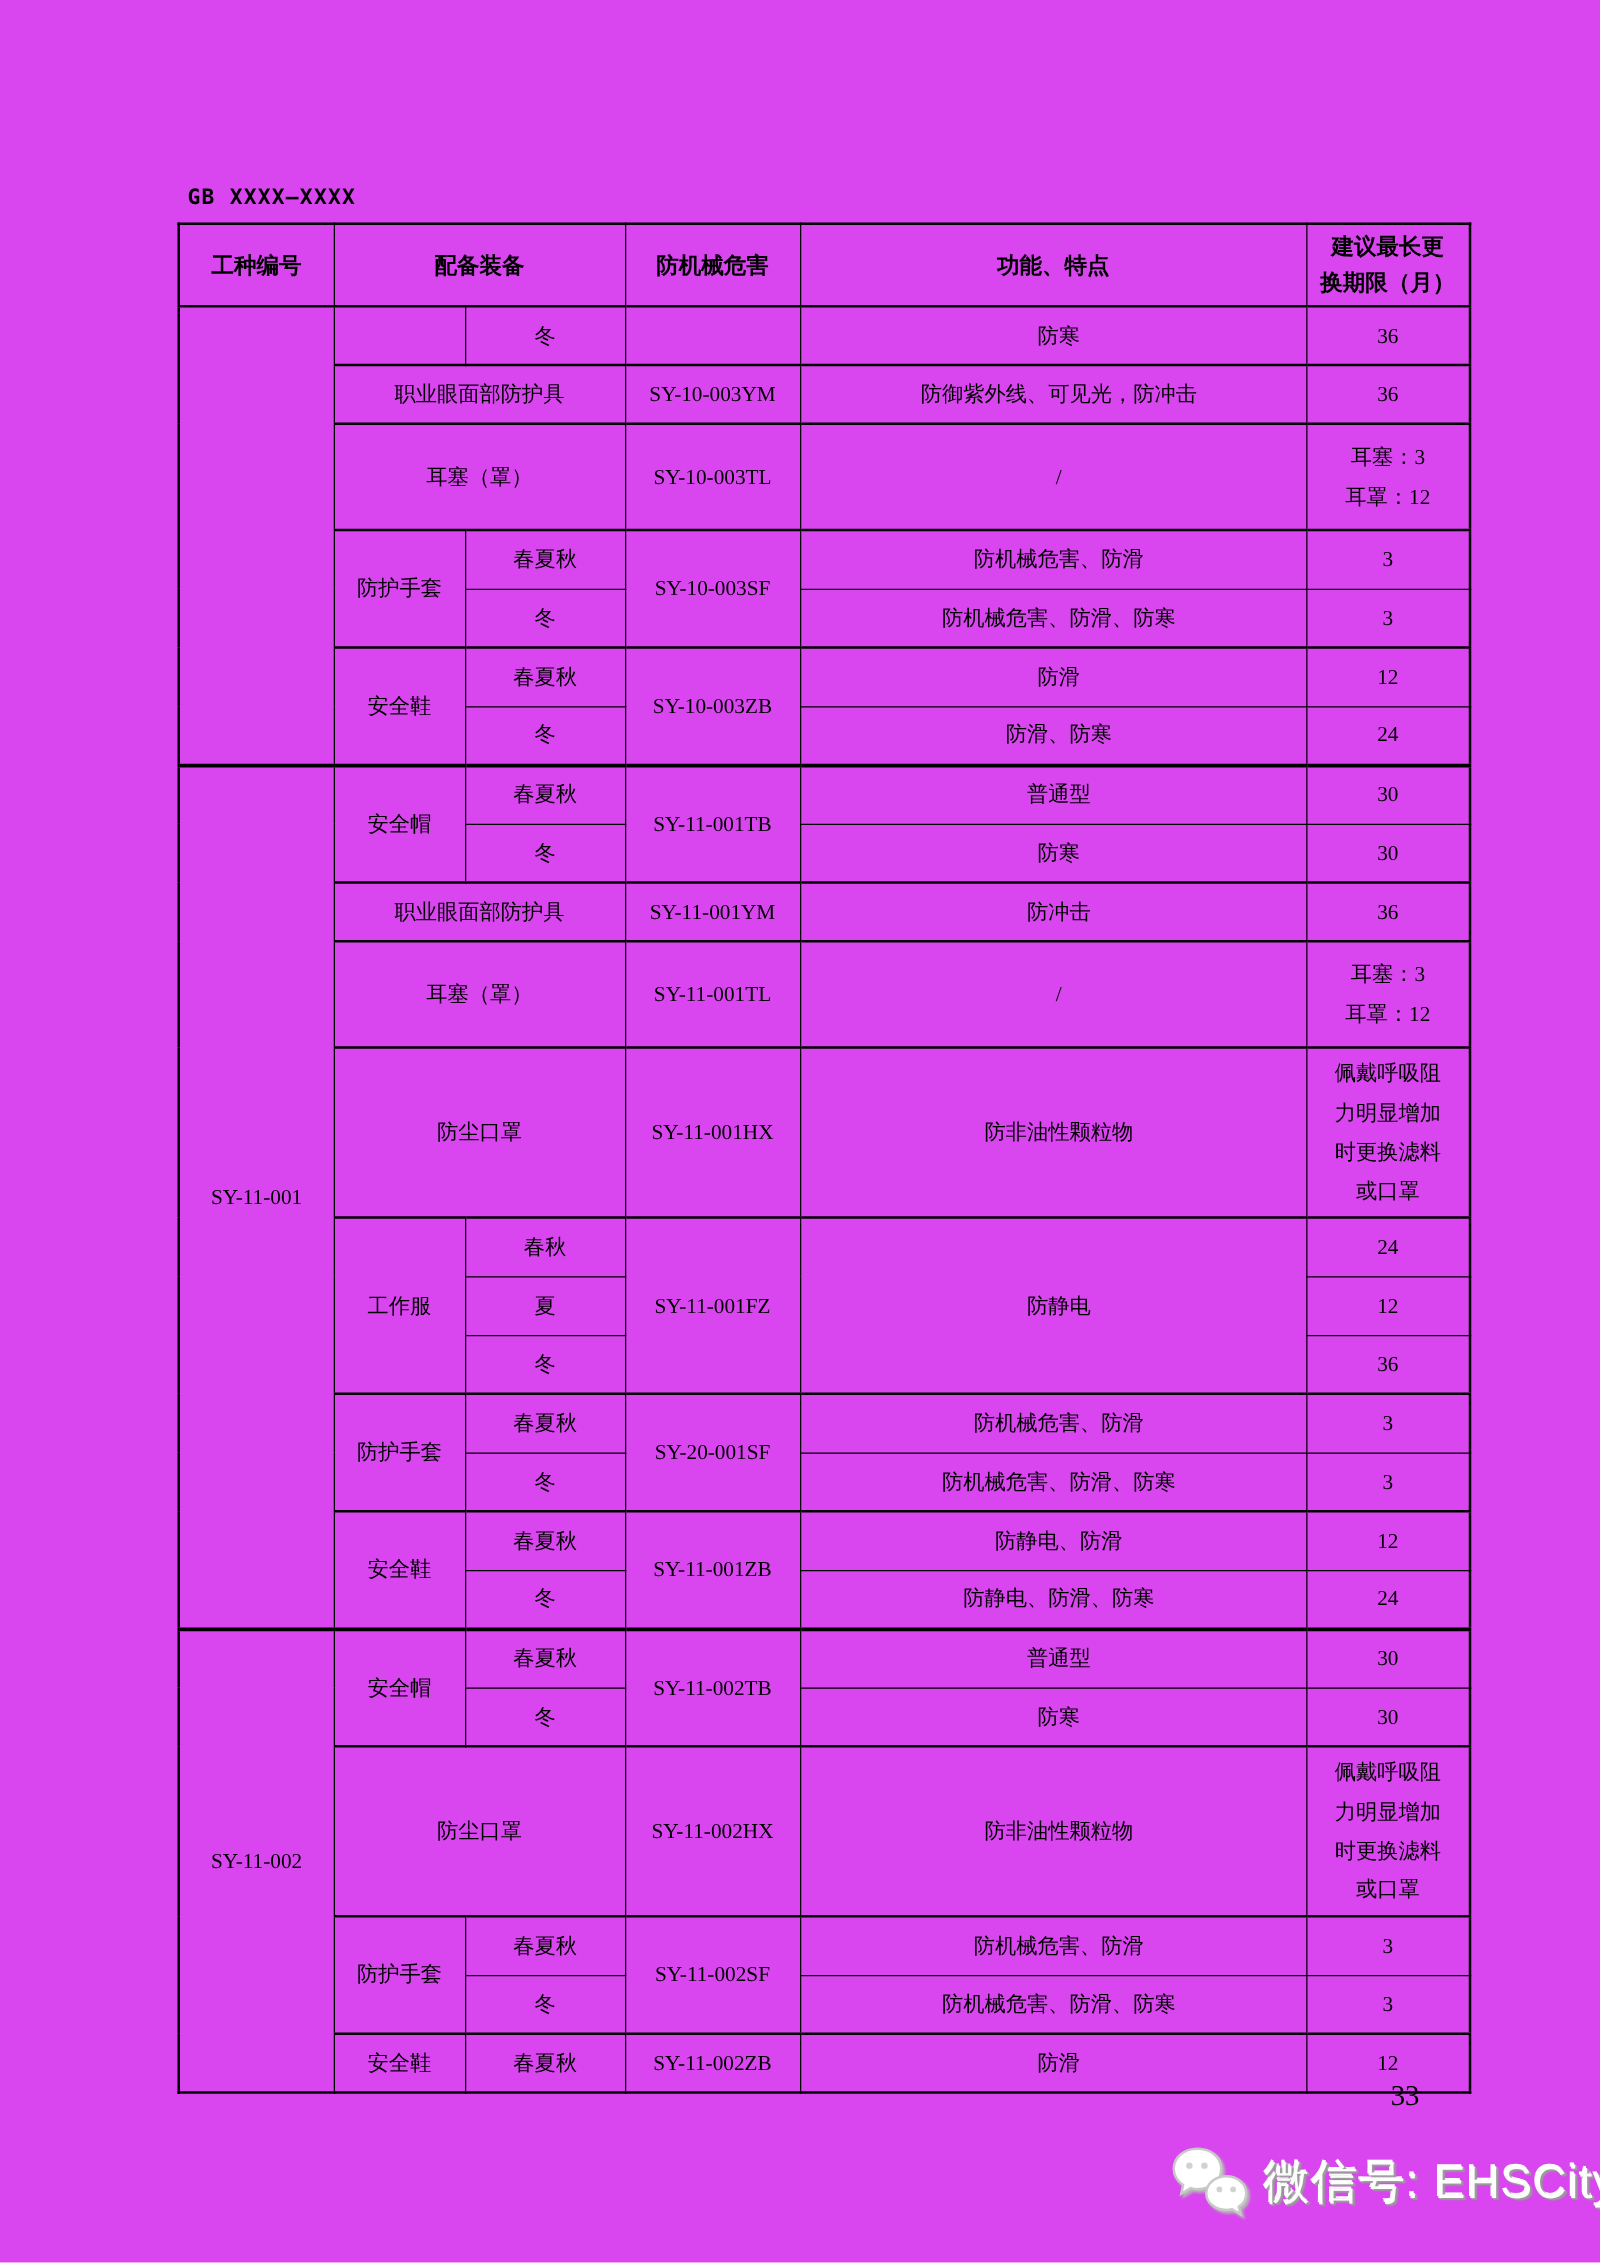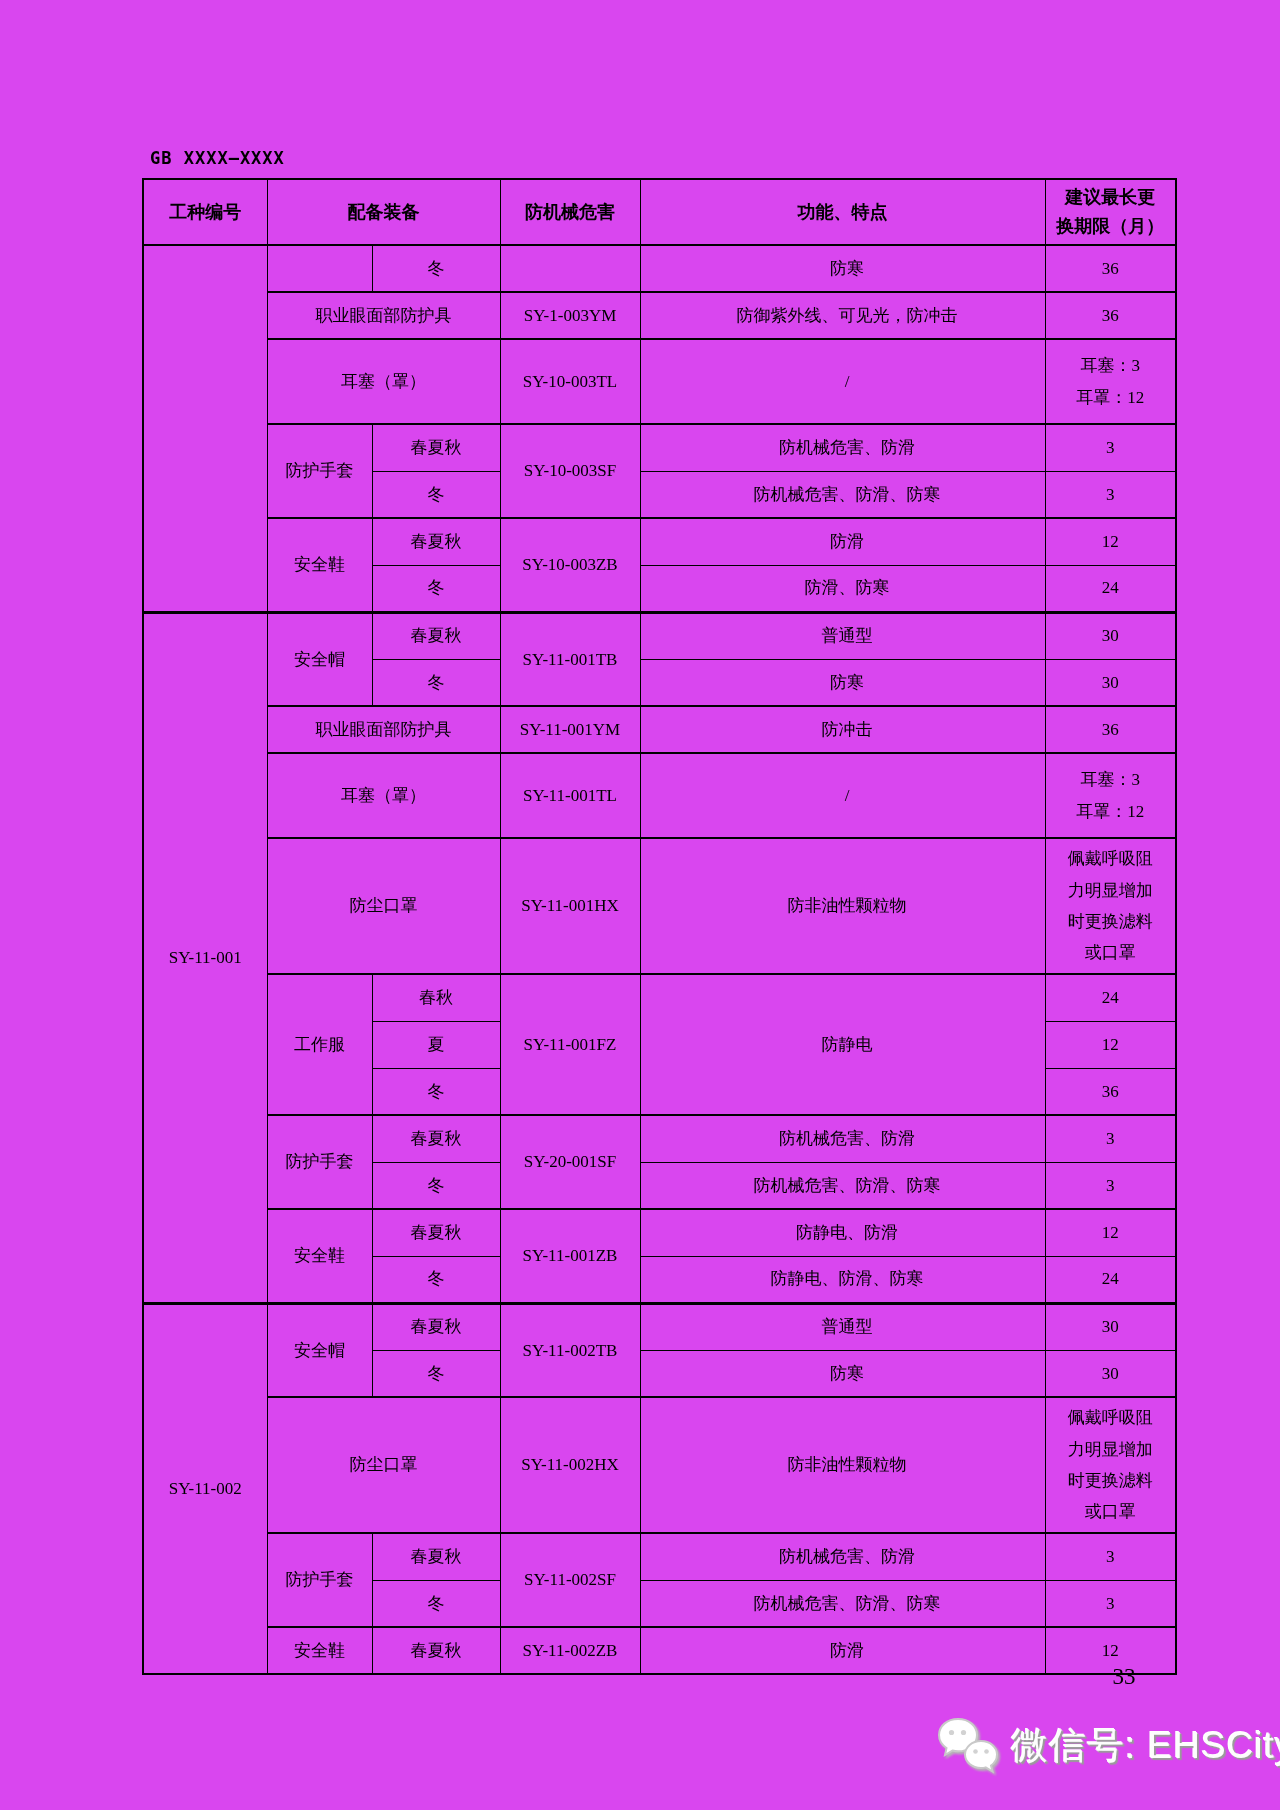--- a/index.html
+++ b/index.html
@@ -75,21 +75,21 @@
       <tr>
         <td rowspan="7"></td>
         <td></td>
         <td>冬</td>
         <td></td>
         <td class="fn">防寒</td>
         <td>36</td>
       </tr>
       <tr class="bt">
         <td colspan="2">职业眼面部防护具</td>
-        <td>SY-1-003YM</td>
+        <td>SY-10-003YM</td>
         <td class="fn">防御紫外线、可见光，防冲击</td>
         <td>36</td>
       </tr>
       <tr class="bt tall">
         <td colspan="2">耳塞（罩）</td>
         <td>SY-10-003TL</td>
         <td class="fn">/</td>
         <td>耳塞：3
 耳罩：12</td>
       </tr>

